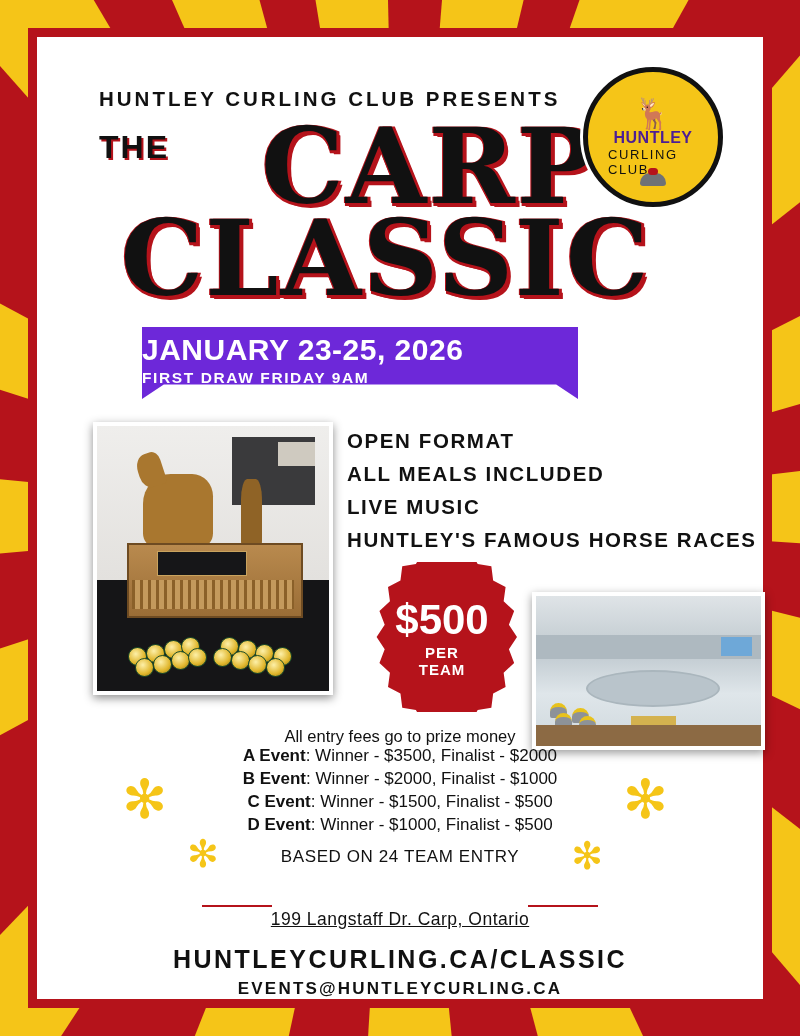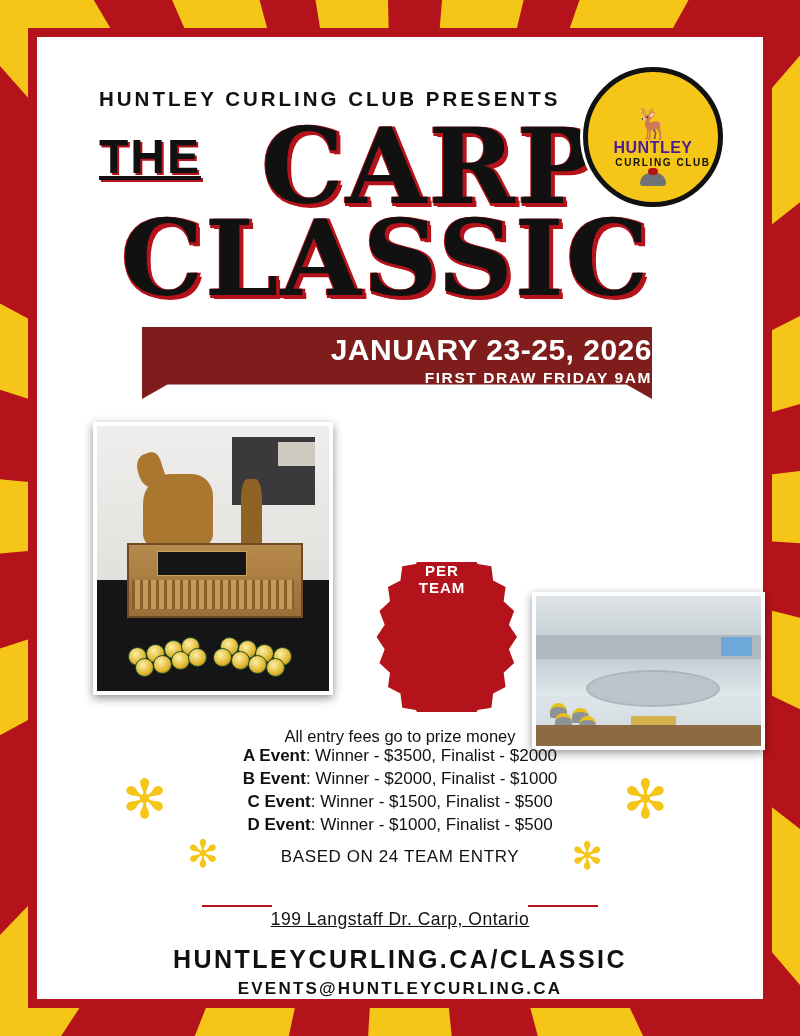--- a/index.html
+++ b/index.html
@@ -51,27 +51,26 @@
     font-size: 20.5px;
     font-weight: bold;
     letter-spacing: 3.0px;
     color: #111111;
     white-space: nowrap;
   }
   .the-word {
     position: absolute;
     left: 62px;
     top: 92px;
-    font-size: 48px;
+    font-size: 32px;
     font-weight: bold;
     letter-spacing: 2px;
     color: #111111;
     -webkit-text-stroke: 0px;
     text-shadow: 2px 2px 0 #b5131b;
-    text-decoration: underline;
   }
   .title-1, .title-2 {
     position: absolute;
     left: 50%;
     transform: translateX(-50%);
     font-family: "DejaVu Serif", serif;
     font-weight: bold;
     color: #111111;
     letter-spacing: 2px;
     white-space: nowrap;
@@ -115,22 +114,22 @@
     margin-top: 4px;
   }
   .logo .l1 {
     font-size: 16px;
     font-weight: bold;
     color: #4c1d95;
     letter-spacing: 0.5px;
     margin-top: 2px;
   }
   .logo .l2 {
-    font-size: 10px;
-    font-weight: bold;
+    font-size: 13px;
+    font-weight: normal;
     color: #111;
     letter-spacing: 1.6px;
     padding-left: 20px;
   }
   .logo .stone {
     position: absolute;
     bottom: 16px;
     left: 50%;
     transform: translateX(-50%);
     width: 26px;
@@ -147,25 +146,25 @@
     height: 7px;
     border-radius: 4px;
     background: #b5131b;
   }
 
   
   .banner {
     position: absolute;
     left: 105px;
     top: 290px;
-    width: 510px;
+    width: 436px;
     height: 72px;
-    background: #7f1d1d;
+    background: #6d28d9;
     color: #ffffff;
-    text-align: right;
+    text-align: left;
     clip-path: polygon(0 0, 100% 0, 100% 100%, 95% 80%, 5% 80%, 0 100%);
   }
   .banner-date {
     font-size: 30px;
     font-weight: bold;
     letter-spacing: 0.5px;
     padding-top: 6px;
   }
   .banner-sub {
     font-size: 15.5px;
@@ -527,22 +526,29 @@
             <span style="left:64%;top:24%"></span>
           <span style="left:74%;top:32%"></span>
             <span style="left:84%;top:40%"></span>
           <span style="left:50%;top:42%"></span>
             <span style="left:60%;top:50%"></span>
           <span style="left:70%;top:58%"></span>
             <span style="left:80%;top:66%"></span>
         </div>
       </div>
 
+      <div class="features">
+        <div>OPEN FORMAT</div>
+        <div>ALL MEALS INCLUDED</div>
+        <div>LIVE MUSIC</div>
+        <div>HUNTLEY'S FAMOUS HORSE RACES</div>
+      </div>
 
       <div class="burst">
+        <div class="amount">$500</div>
         <div class="per">PER</div>
         <div class="team">TEAM</div>
       </div>
 
       <div class="photo-ice">
         <div class="pi-ceiling"></div>
         <div class="pi-wall"></div>
         <div class="pi-blue"></div>
         <div class="pi-ice"></div>
         <div class="pi-house"></div>

